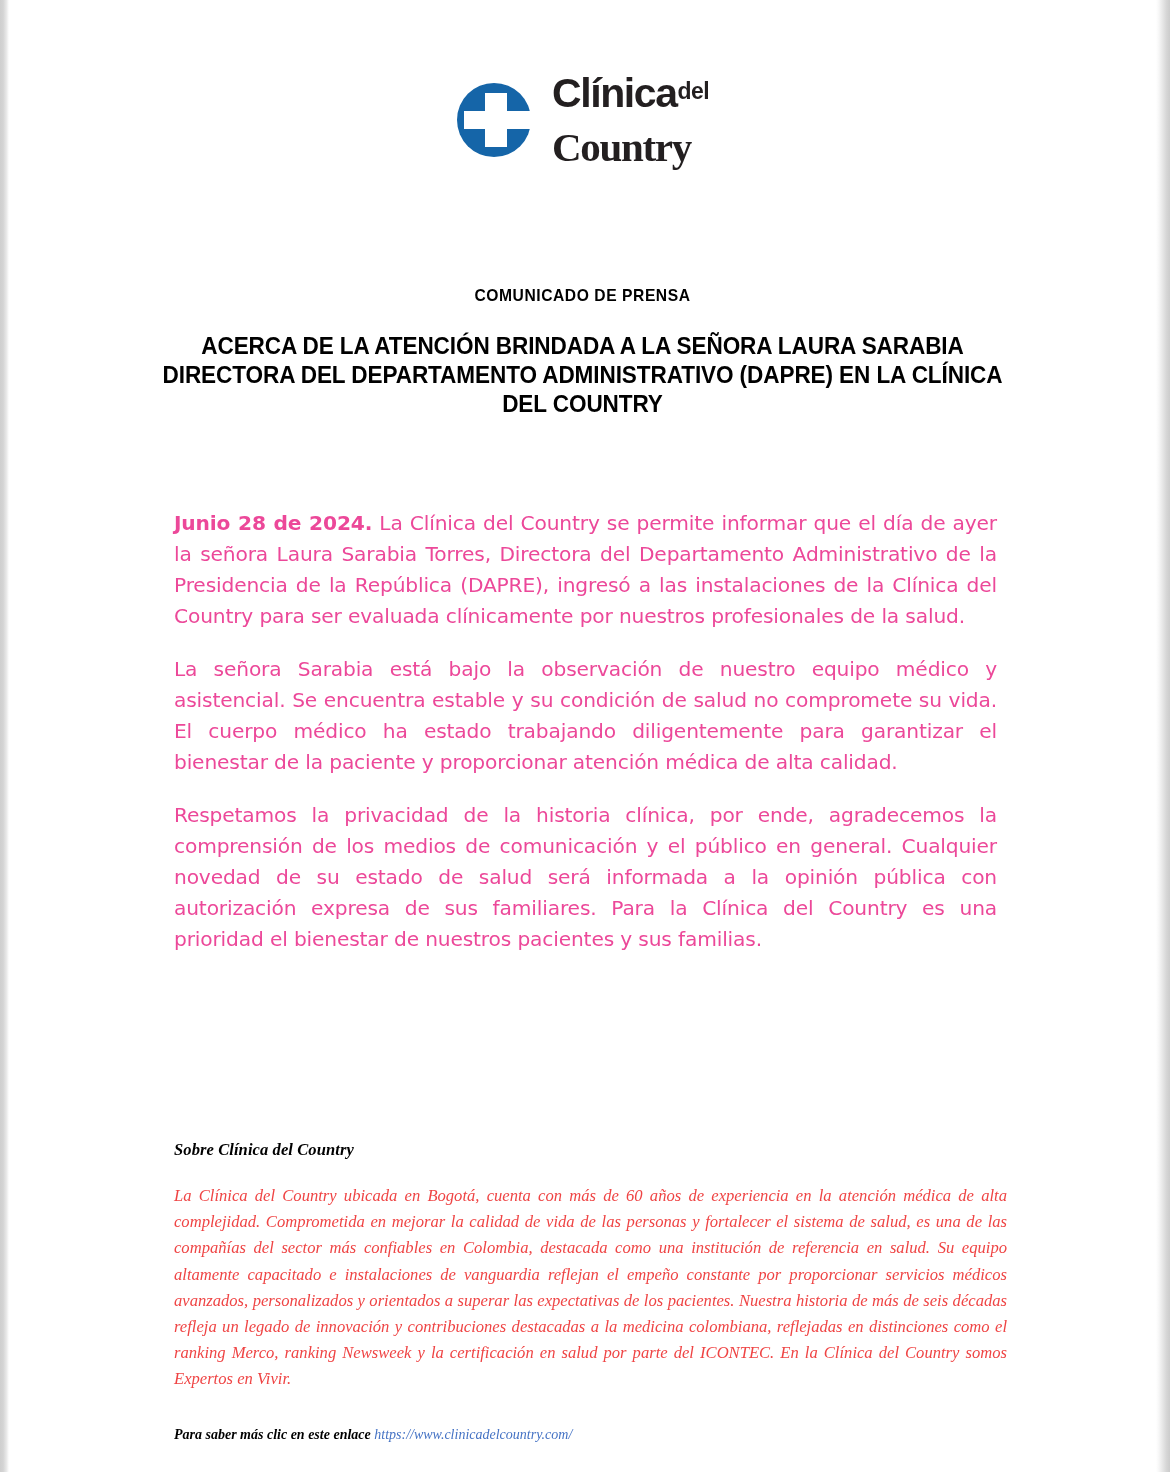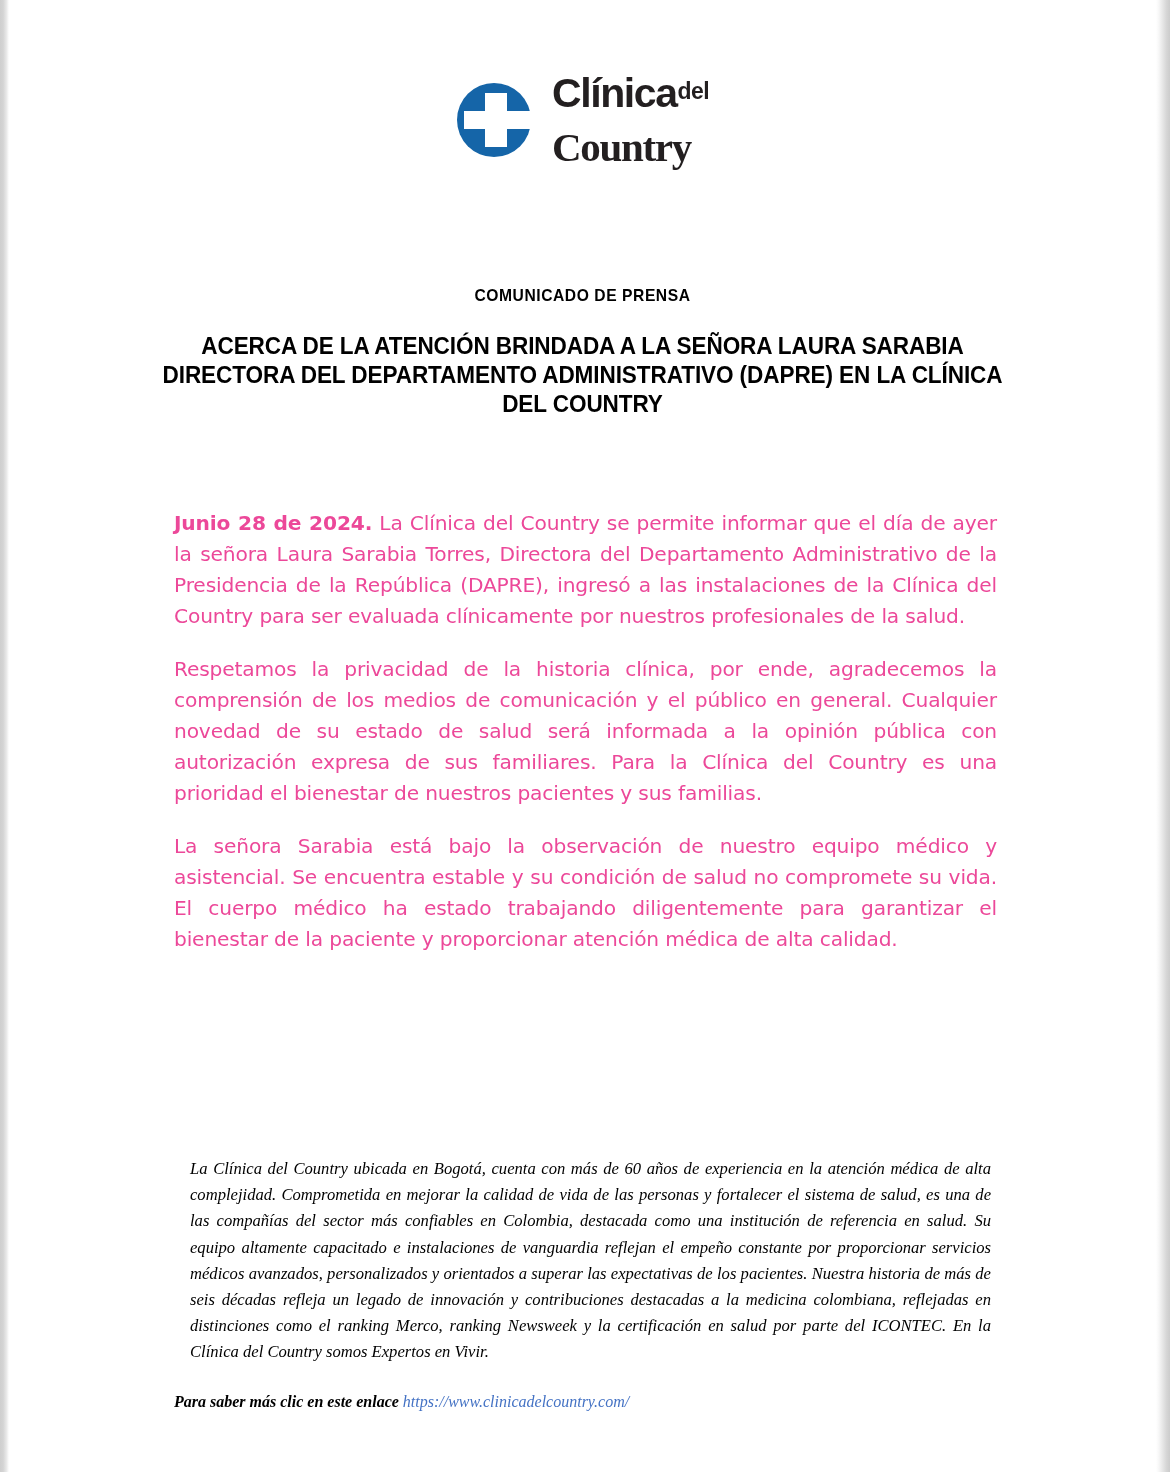--- a/index.html
+++ b/index.html
@@ -159,32 +159,32 @@
     font-size: 16.5px;
     color: #000000;
     margin-bottom: 23px;
     letter-spacing: 0.1px;
   }
   .footer-body {
     font-family: "Liberation Serif", serif;
     font-style: italic;
     font-size: 16.6px;
     line-height: 26.2px;
-    color: #000000;
+    color: #ef4444;
     text-align: justify;
     text-justify: inter-word;
-    margin: 16px;
+    margin: 0;
   }
   .footer-link-line {
     font-family: "Liberation Serif", serif;
     font-style: italic;
     font-weight: bold;
-    font-size: 16px;
-    color: #000000;
-    margin-top: 27px;
+    font-size: 14px;
+    color: #000000;
+    margin-top: 34px;
   }
   .footer-link {
     font-weight: normal;
     text-decoration: none;
   }
 </style>
 </head>
 <body>
 
 <div class="page-edge-left"></div>
@@ -206,25 +206,26 @@
       </div>
     </div>
   </div>
 
   <div class="kicker">COMUNICADO DE PRENSA</div>
 
   <div class="headline">ACERCA DE LA ATENCIÓN BRINDADA A LA SEÑORA LAURA SARABIA DIRECTORA DEL DEPARTAMENTO ADMINISTRATIVO (DAPRE) EN LA CLÍNICA DEL COUNTRY</div>
 
   <div class="body-block">
     <p class="para"><b>Junio 28 de 2024.</b><span> La Clínica del Country se permite informar que el día de ayer la señora Laura Sarabia Torres, Directora del Departamento Administrativo de la Presidencia de la República (DAPRE), ingresó a las instalaciones de la Clínica del Country para ser evaluada clínicamente por nuestros profesionales de la salud.</span></p>
+    <p class="para"><span>La señora Sarabia está bajo la observación de nuestro equipo médico y asistencial. Se encuentra estable y su condición de salud no compromete su vida. El cuerpo médico ha estado trabajando diligentemente para garantizar el bienestar de la paciente y proporcionar atención médica de alta calidad.</span></p>
     <p class="para"><span>Respetamos la privacidad de la historia clínica, por ende, agradecemos la comprensión de los medios de comunicación y el público en general. Cualquier novedad de su estado de salud será informada a la opinión pública con autorización expresa de sus familiares. Para la Clínica del Country es una prioridad el bienestar de nuestros pacientes y sus familias.</span></p>
-    <p class="para"><span>La señora Sarabia está bajo la observación de nuestro equipo médico y asistencial. Se encuentra estable y su condición de salud no compromete su vida. El cuerpo médico ha estado trabajando diligentemente para garantizar el bienestar de la paciente y proporcionar atención médica de alta calidad.</span></p>
   </div>
 
   <div class="footer">
+    <div class="footer-title">Sobre Clínica del Country</div>
     <p class="footer-body">La Clínica del Country ubicada en Bogotá, cuenta con más de 60 años de experiencia en la atención médica de alta complejidad. Comprometida en mejorar la calidad de vida de las personas y fortalecer el sistema de salud, es una de las compañías del sector más confiables en Colombia, destacada como una institución de referencia en salud. Su equipo altamente capacitado e instalaciones de vanguardia reflejan el empeño constante por proporcionar servicios médicos avanzados, personalizados y orientados a superar las expectativas de los pacientes. Nuestra historia de más de seis décadas refleja un legado de innovación y contribuciones destacadas a la medicina colombiana, reflejadas en distinciones como el ranking Merco, ranking Newsweek y la certificación en salud por parte del ICONTEC. En la Clínica del Country somos Expertos en Vivir.</p>
     <div class="footer-link-line">
       <span>Para saber más clic en este enlace </span><a class="footer-link" href="#" style="color: rgb(68, 114, 196);">https://www.clinicadelcountry.com/</a>
     </div>
   </div>
 
 </div>
 
 <div class="page-edge-right-hairline"></div>
 <div class="page-edge-right"></div>

